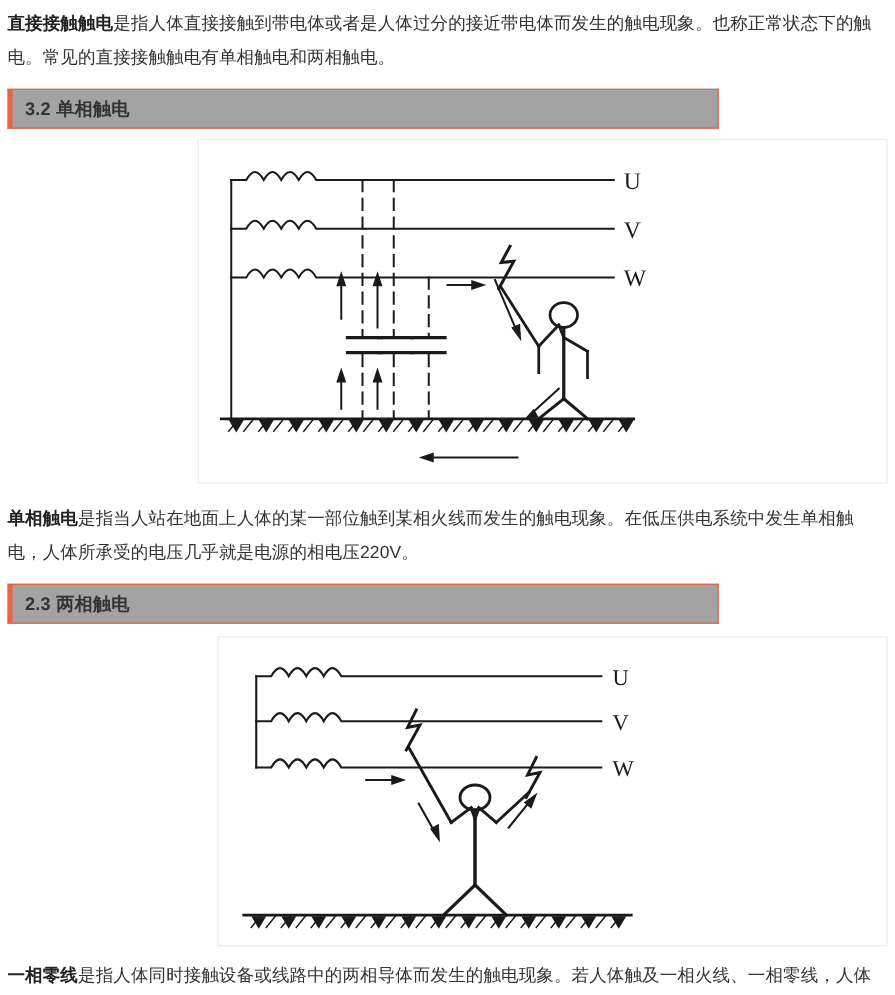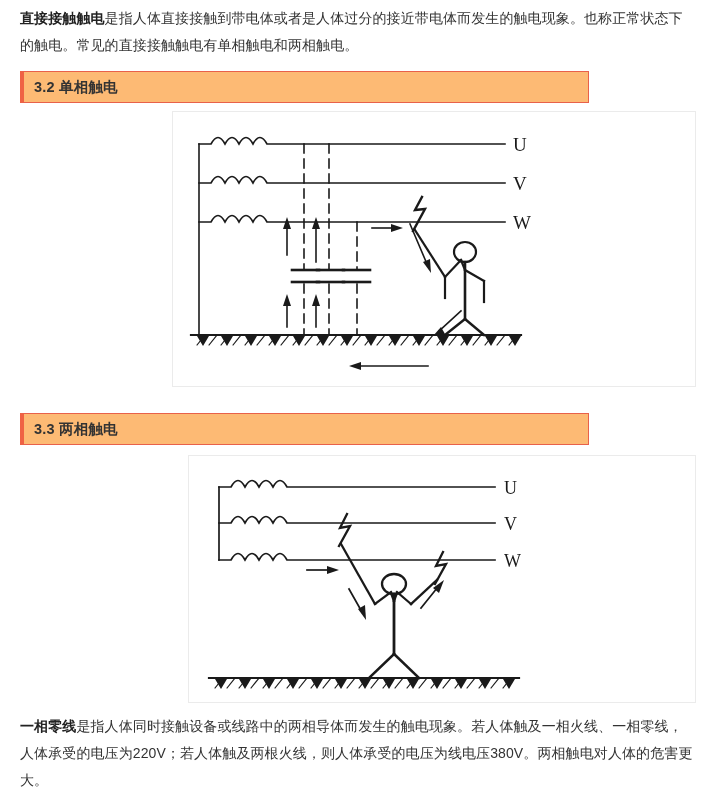--- a/index.html
+++ b/index.html
@@ -12,21 +12,21 @@
     height: 796px;
     font-family: "Liberation Sans", "DejaVu Sans", sans-serif;
     color: #333333;
     overflow: hidden;
   }
   .page {
     position: relative;
     width: 716px;
     height: 560px;
     box-sizing: border-box;
-    padding: 0 20px;
+    padding: 0 6px;
   }
   .para {
     font-size: 14px;
     line-height: 27px;
     color: #333333;
     letter-spacing: 0.1px;
     margin: 0;
   }
   .para b {
     font-weight: bold;
@@ -38,21 +38,21 @@
   .section-head {
     box-sizing: border-box;
     height: 32px;
     width: 569px;
     border: 1px solid #e8614a;
     border-left: 4px solid #ef6244;
     display: flex;
     align-items: center;
     padding-left: 10px;
     margin: 12px 0 0 0;
-    background: #fdba74;
+    background: #a3a3a3;
   }
   .section-head .ttl {
     font-size: 14.5px;
     font-weight: bold;
     color: #333333;
     letter-spacing: 0.2px;
   }
 
   
   .figure {
@@ -208,23 +208,24 @@
 
         <line x1="255" y1="254" x2="185" y2="254"></line>
         <polygon points="176,254 188,250 188,258" fill="#1a1a1a" stroke="none"></polygon>
       </g>
     </svg>
     </div>
   </div>
 
   <div class="spacer-a"></div>
 
+  <p class="para"><b>单相触电</b><span>是指当人站在地面上人体的某一部位触到某相火线而发生的触电现象。在低压供电系统中发生单相触电，人体所承受的电压几乎就是电源的相电压220V。</span></p>
 
   <div class="section-head">
-    <span class="ttl">3.3 两相触电</span>
+    <span class="ttl">2.3 两相触电</span>
   </div>
 
   <div class="figure fig2">
     <div class="fig-box">
     <svg width="348" height="246" viewBox="0 0 348 246">
       <g stroke="#1a1a1a" fill="none" stroke-width="1.7" stroke-linecap="square">
 
         <line x1="30" y1="31" x2="30" y2="104"></line>
 
         <path d="M30 31 L42 31 q7 -13 14 0 q7 -13 14 0 q7 -13 14 0 q7 -13 14 0 L112 31 L306 31"></path>

